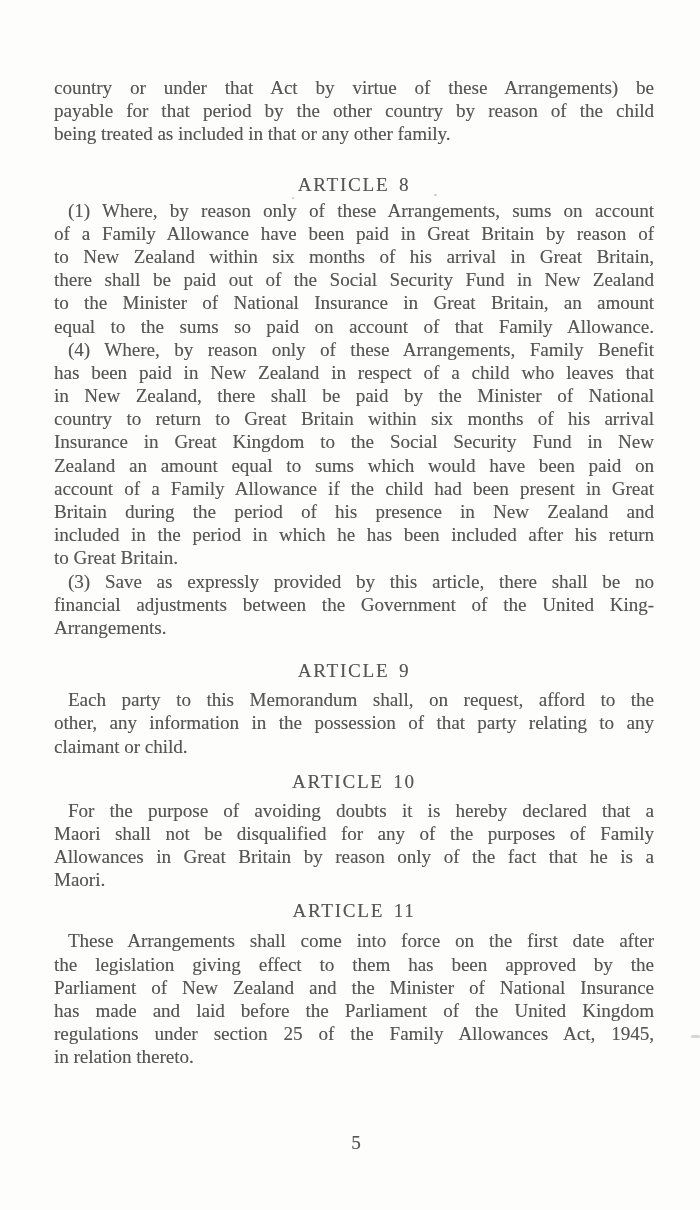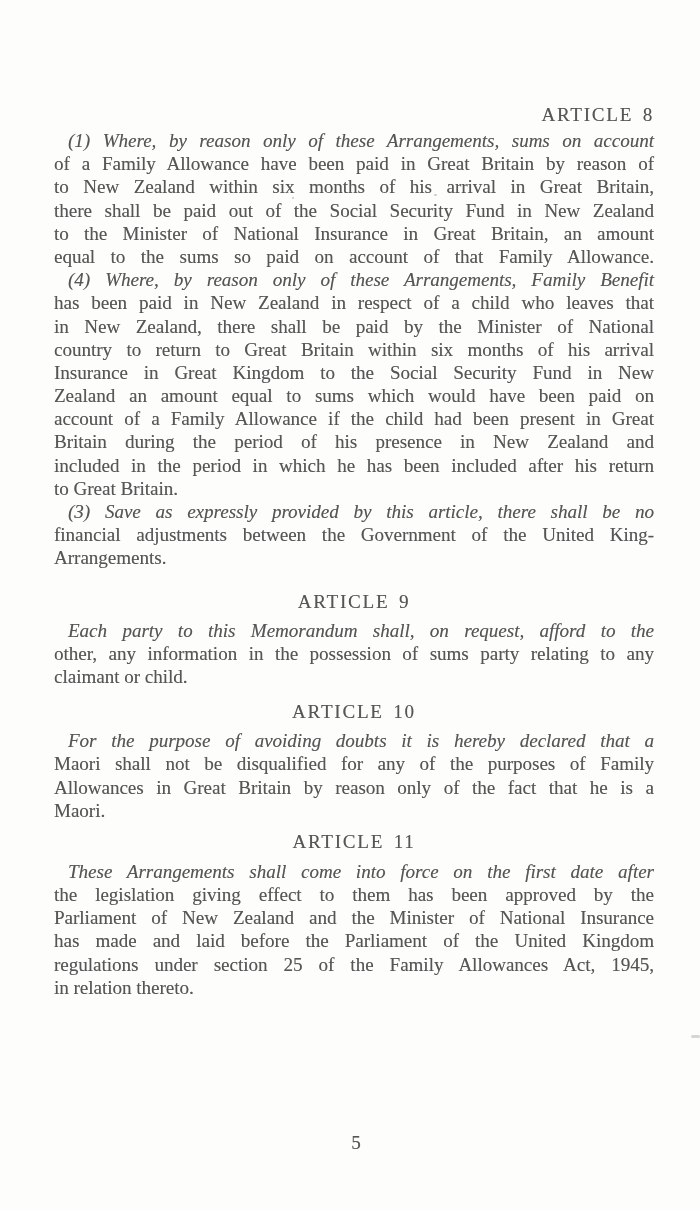--- a/index.html
+++ b/index.html
@@ -26,30 +26,30 @@
   .para { margin: 0; }
   .tline {
     line-height: 23.2px;
     height: 23.2px;
     white-space: nowrap;
     text-align: justify;
     text-align-last: justify;
     text-shadow: 0.2px 0.2px 0.6px rgba(110,110,110,0.55);
   }
   .tline.last { text-align-last: left; }
-  .indent .tline:first-child { text-indent: 14px; font-style: italic; }
+  .indent .tline:first-child { text-indent: 14px; }
   .article-heading {
     text-align: center;
     letter-spacing: 1.8px;
     word-spacing: 3px;
     font-size: 19px;
     line-height: 23px;
     text-shadow: 0.2px 0.2px 0.6px rgba(110,110,110,0.55);
   }
-  .h-a8  { margin: 27px 0 3px; text-align: right; }
+  .h-a8  { margin: 27px 0 3px; }
   .h-a9  { margin: 20px 0 6px; }
   .h-a10 { margin: 12px 0 6px; }
   .h-a11 { margin: 8px 0 7px; }
   .page-number {
     position: absolute;
     top: 1131px;
     left: 6px;
     width: 700px;
     text-align: center;
     font-size: 19px;
@@ -66,20 +66,25 @@
   .speck-2 { left: 434px; top: 194px; width: 3px; height: 2px; }
   .speck-3 { left: 691px; top: 1035px; width: 9px; height: 3px; border-radius: 2px; opacity: 0.4; }
 </style>
 </head>
 <body>
 
 <div class="page">
 
   <div class="content">
 
+    <div class="para">
+        <div class="tline">country or under that Act by virtue of these Arrangements) be</div>
+        <div class="tline">payable for that period by the other country by reason of the child</div>
+        <div class="tline last">being treated as included in that or any other family.</div>
+      </div>
 
     <div>
       <div class="article-heading h-a8">ARTICLE 8</div>
       <div class="para indent">
           <div class="tline">(1) Where, by reason only of these Arrangements, sums on account</div>
           <div class="tline">of a Family Allowance have been paid in Great Britain by reason of</div>
           <div class="tline">to New Zealand within six months of his arrival in Great Britain,</div>
           <div class="tline">there shall be paid out of the Social Security Fund in New Zealand</div>
           <div class="tline">to the Minister of National Insurance in Great Britain, an amount</div>
           <div class="tline">equal to the sums so paid on account of that Family Allowance.</div>
@@ -100,21 +105,21 @@
           <div class="tline">(3) Save as expressly provided by this article, there shall be no</div>
           <div class="tline">financial adjustments between the Government of the United King-</div>
           <div class="tline last">Arrangements.</div>
         </div>
     </div>
 
     <div>
       <div class="article-heading h-a9">ARTICLE 9</div>
       <div class="para indent">
           <div class="tline">Each party to this Memorandum shall, on request, afford to the</div>
-          <div class="tline">other, any information in the possession of sums party relating to any</div>
+          <div class="tline">other, any information in the possession of that party relating to any</div>
           <div class="tline last">claimant or child.</div>
         </div>
     </div>
 
     <div>
       <div class="article-heading h-a10">ARTICLE 10</div>
       <div class="para indent">
           <div class="tline">For the purpose of avoiding doubts it is hereby declared that a</div>
           <div class="tline">Maori shall not be disqualified for any of the purposes of Family</div>
           <div class="tline">Allowances in Great Britain by reason only of the fact that he is a</div>

